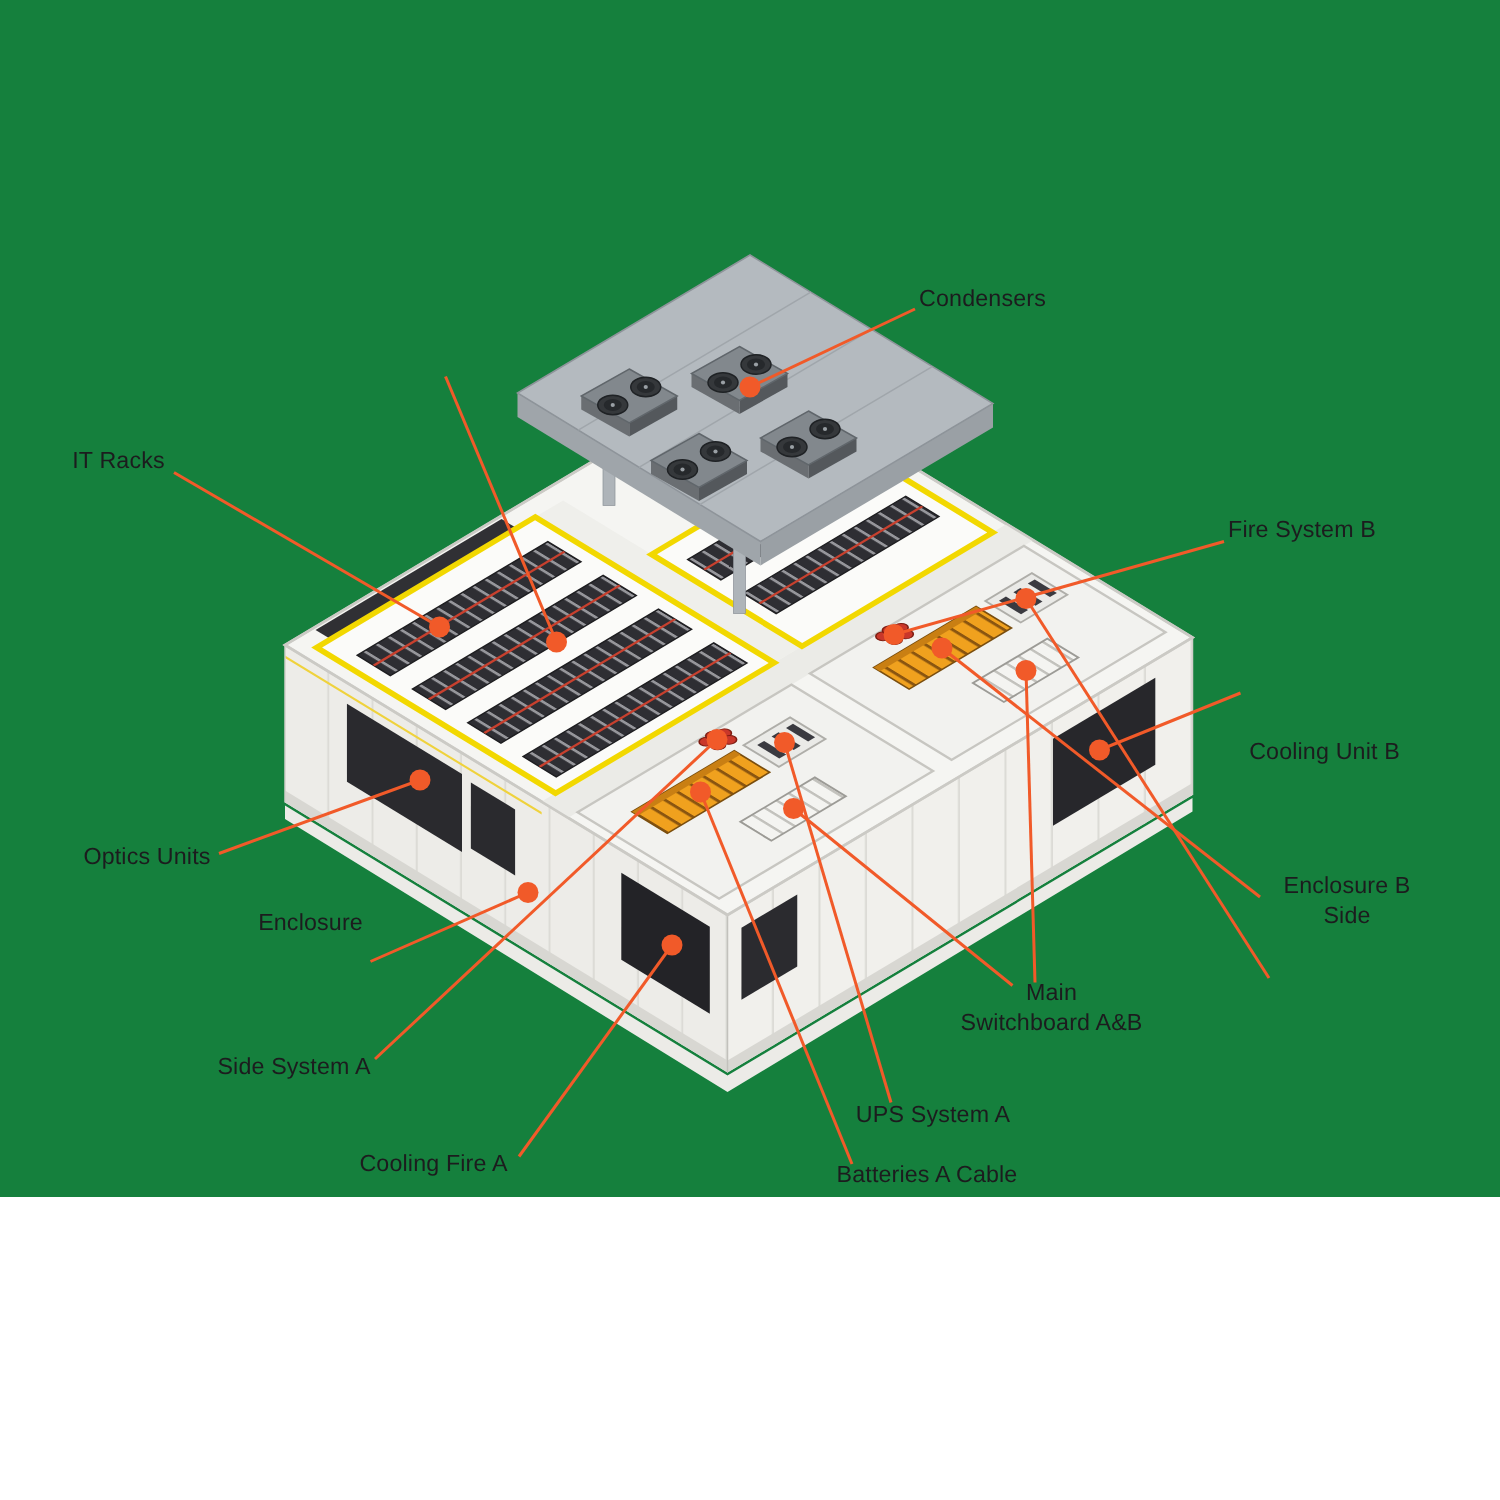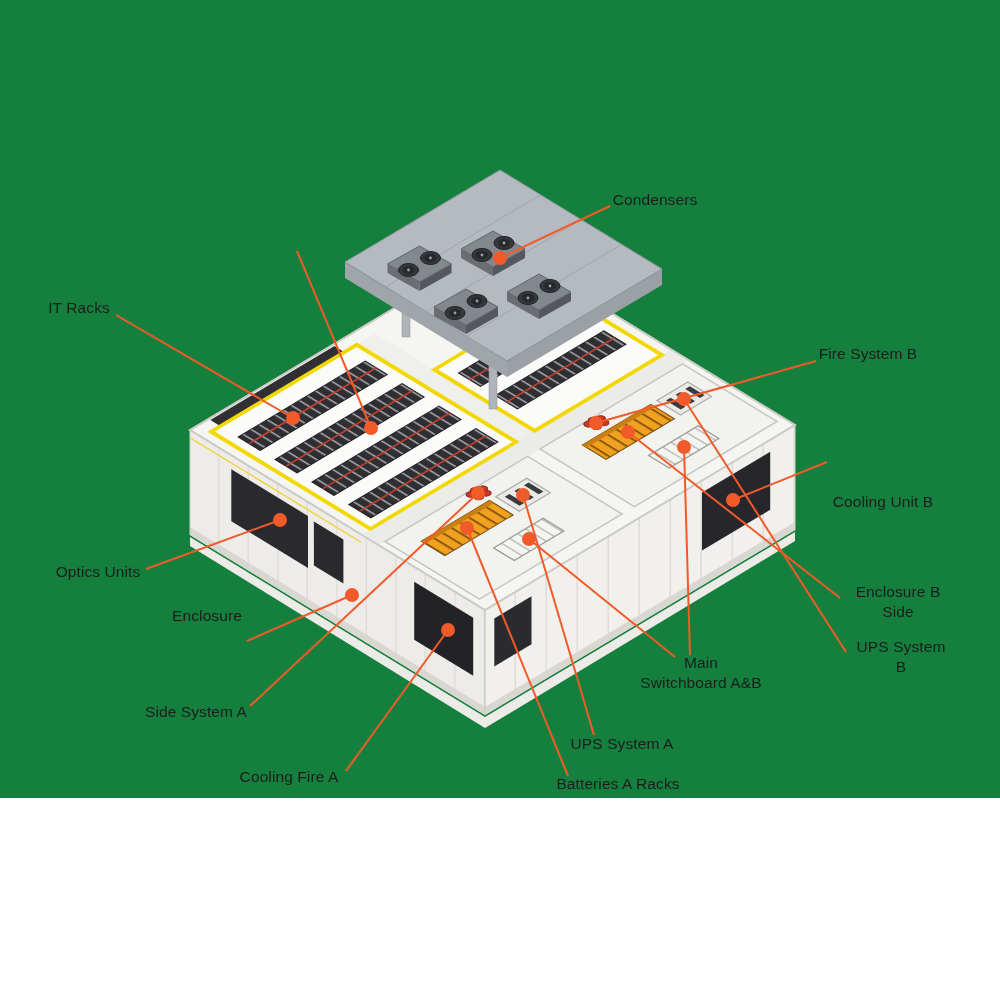--- a/index.html
+++ b/index.html
@@ -214,23 +214,22 @@
     <circle cx="448" cy="630" r="7"></circle>
     <circle cx="467" cy="528" r="7"></circle>
   </g>
 </svg>
 
 <div class="label" style="left:655px;top:200px;">Condensers</div>
 <div class="label" style="left:79px;top:308px;">IT Racks</div>
 <div class="label" style="left:868px;top:354px;">Fire System B</div>
 <div class="label" style="left:883px;top:460px;margin-top:42px;">Cooling Unit B</div>
 <div class="label" style="left:898px;top:602px;">Enclosure B Side</div>
-<div class="label" style="left:901px;top:657px;">UPS System B</div>
 <div class="label" style="left:98px;top:572px;">Optics Units</div>
 <div class="label" style="left:207px;top:616px;">Enclosure</div>
 <div class="label" style="left:196px;top:712px;">Side System A</div>
 <div class="label" style="left:701px;top:673px;">Main
 Switchboard A&amp;B</div>
 <div class="label" style="left:622px;top:744px;">UPS System A</div>
 <div class="label" style="left:289px;top:777px;">Cooling Fire A</div>
-<div class="label" style="left:618px;top:784px;">Batteries A Racks</div>
+<div class="label" style="left:618px;top:784px;">Batteries A Cable</div>
 
 </div>
 
 </body></html>

